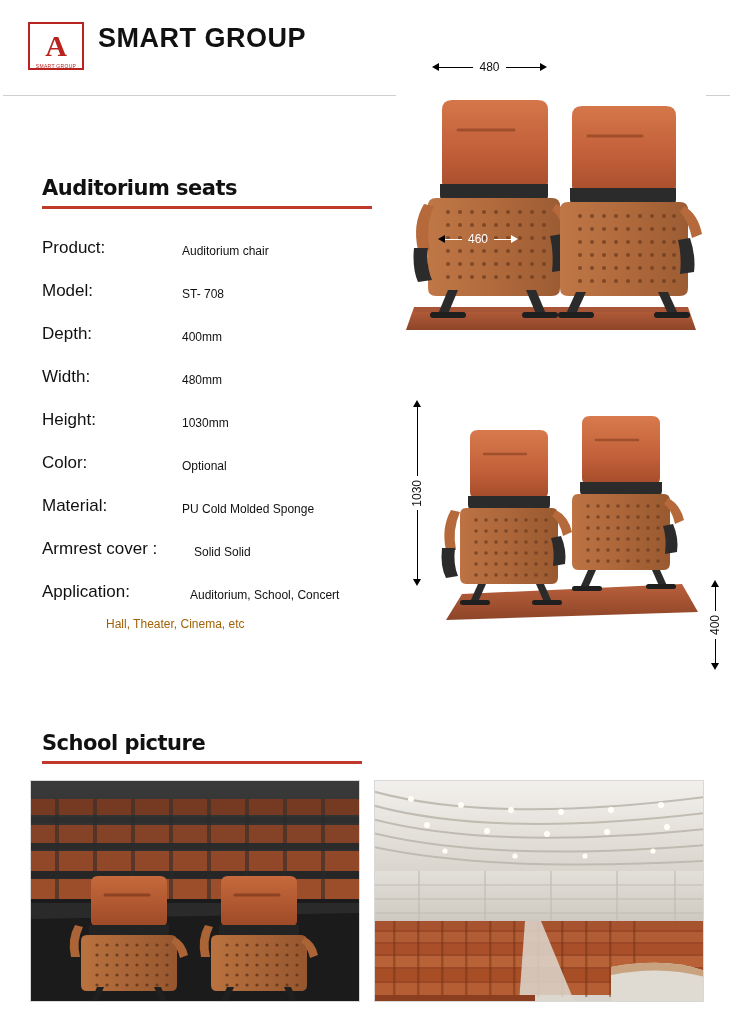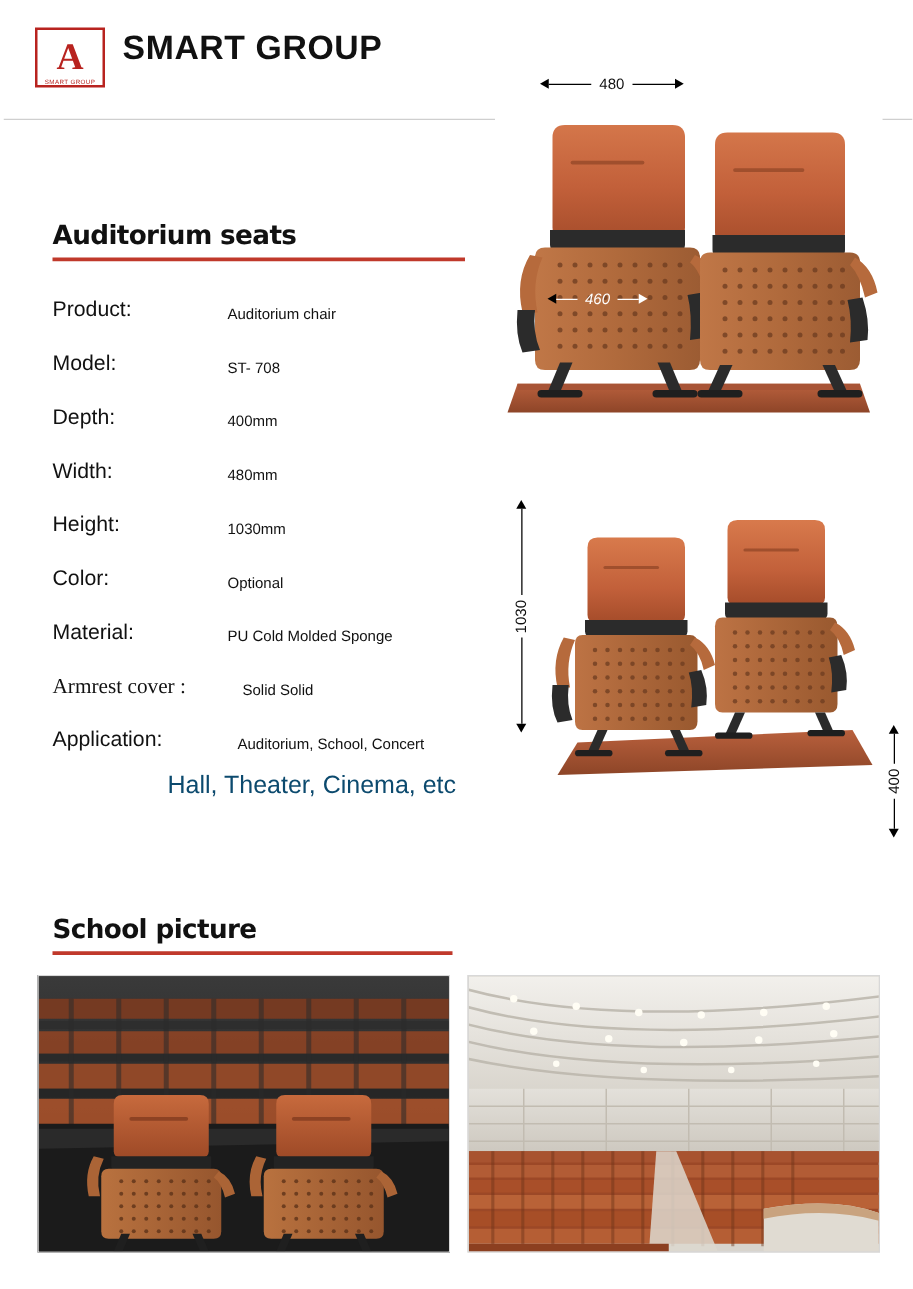--- a/index.html
+++ b/index.html
@@ -50,21 +50,21 @@
     letter-spacing:-0.5px;
   }
   .sec-rule { height:3px; background:#c0392b; margin-top:6px; }
 
   
   .specs { position:absolute; left:42px; top:236px; width:430px; }
   .spec-row { display:flex; align-items:flex-end; margin-bottom:21px; height:22px; }
   .spec-label { font-size:17px; color:#111; width:140px; flex:0 0 140px; }
   .spec-value { font-size:12px; color:#111; }
   .spec-row.wide .spec-label { width:150px; flex:0 0 150px; }
-  .spec-cont { font-size:20px; color:#0c4a6e; margin-left:92px; margin-top:-6px; }
+  .spec-cont { font-size:12px; color:#a16207; margin-left:64px; margin-top:-6px; }
 
   
   .photo1 {
     position:absolute; left:396px; top:72px; width:310px; height:275px;
     overflow:hidden; background:#fff;
   }
   .photo2 {
     position:absolute; left:432px; top:398px; width:276px; height:240px;
     overflow:hidden; background:#fff;
   }
@@ -149,21 +149,21 @@
     </div>
     <div class="spec-row">
       <div class="spec-label">Color:</div>
       <div class="spec-value">Optional</div>
     </div>
     <div class="spec-row">
       <div class="spec-label">Material:</div>
       <div class="spec-value">PU Cold Molded Sponge</div>
     </div>
     <div class="spec-row wide">
-      <div class="spec-label" style="width:152px;flex:0 0 152px;font-family:Liberation Serif, serif;">Armrest cover :</div>
+      <div class="spec-label" style="width:152px;flex:0 0 152px;">Armrest cover :</div>
       <div class="spec-value">Solid Solid</div>
     </div>
     <div class="spec-row">
       <div class="spec-label" style="width:148px;flex:0 0 148px;">Application:</div>
       <div class="spec-value">Auditorium, School, Concert</div>
     </div>
     <div class="spec-cont">Hall, Theater, Cinema, etc</div>
   </div>
 
   <div class="photo1">
@@ -264,21 +264,21 @@
     <div class="arrow-l"></div>
     <div class="dim-line"></div>
     <div class="dim-label">480</div>
     <div class="dim-line"></div>
     <div class="arrow-r"></div>
   </div>
 
   <div class="dim dim-h" style="left:438px; top:232px; width:80px;">
     <div class="arrow-l"></div>
     <div class="dim-line" style="background:#fff;"></div>
-    <div class="dim-label" style="color:#fff;font-style:italic;">460</div>
+    <div class="dim-label" style="color:#fff;">460</div>
     <div class="dim-line" style="background:#fff;"></div>
     <div class="arrow-r" style="border-left-color:#fff;"></div>
   </div>
 
   <div class="photo2">
     <svg viewBox="0 0 276 240" width="276" height="240">
       <defs>
         <linearGradient id="fab2" x1="0" y1="0" x2="0" y2="1">
           <stop offset="0%" stop-color="#d87a4c"></stop>
           <stop offset="60%" stop-color="#c2603a"></stop>

